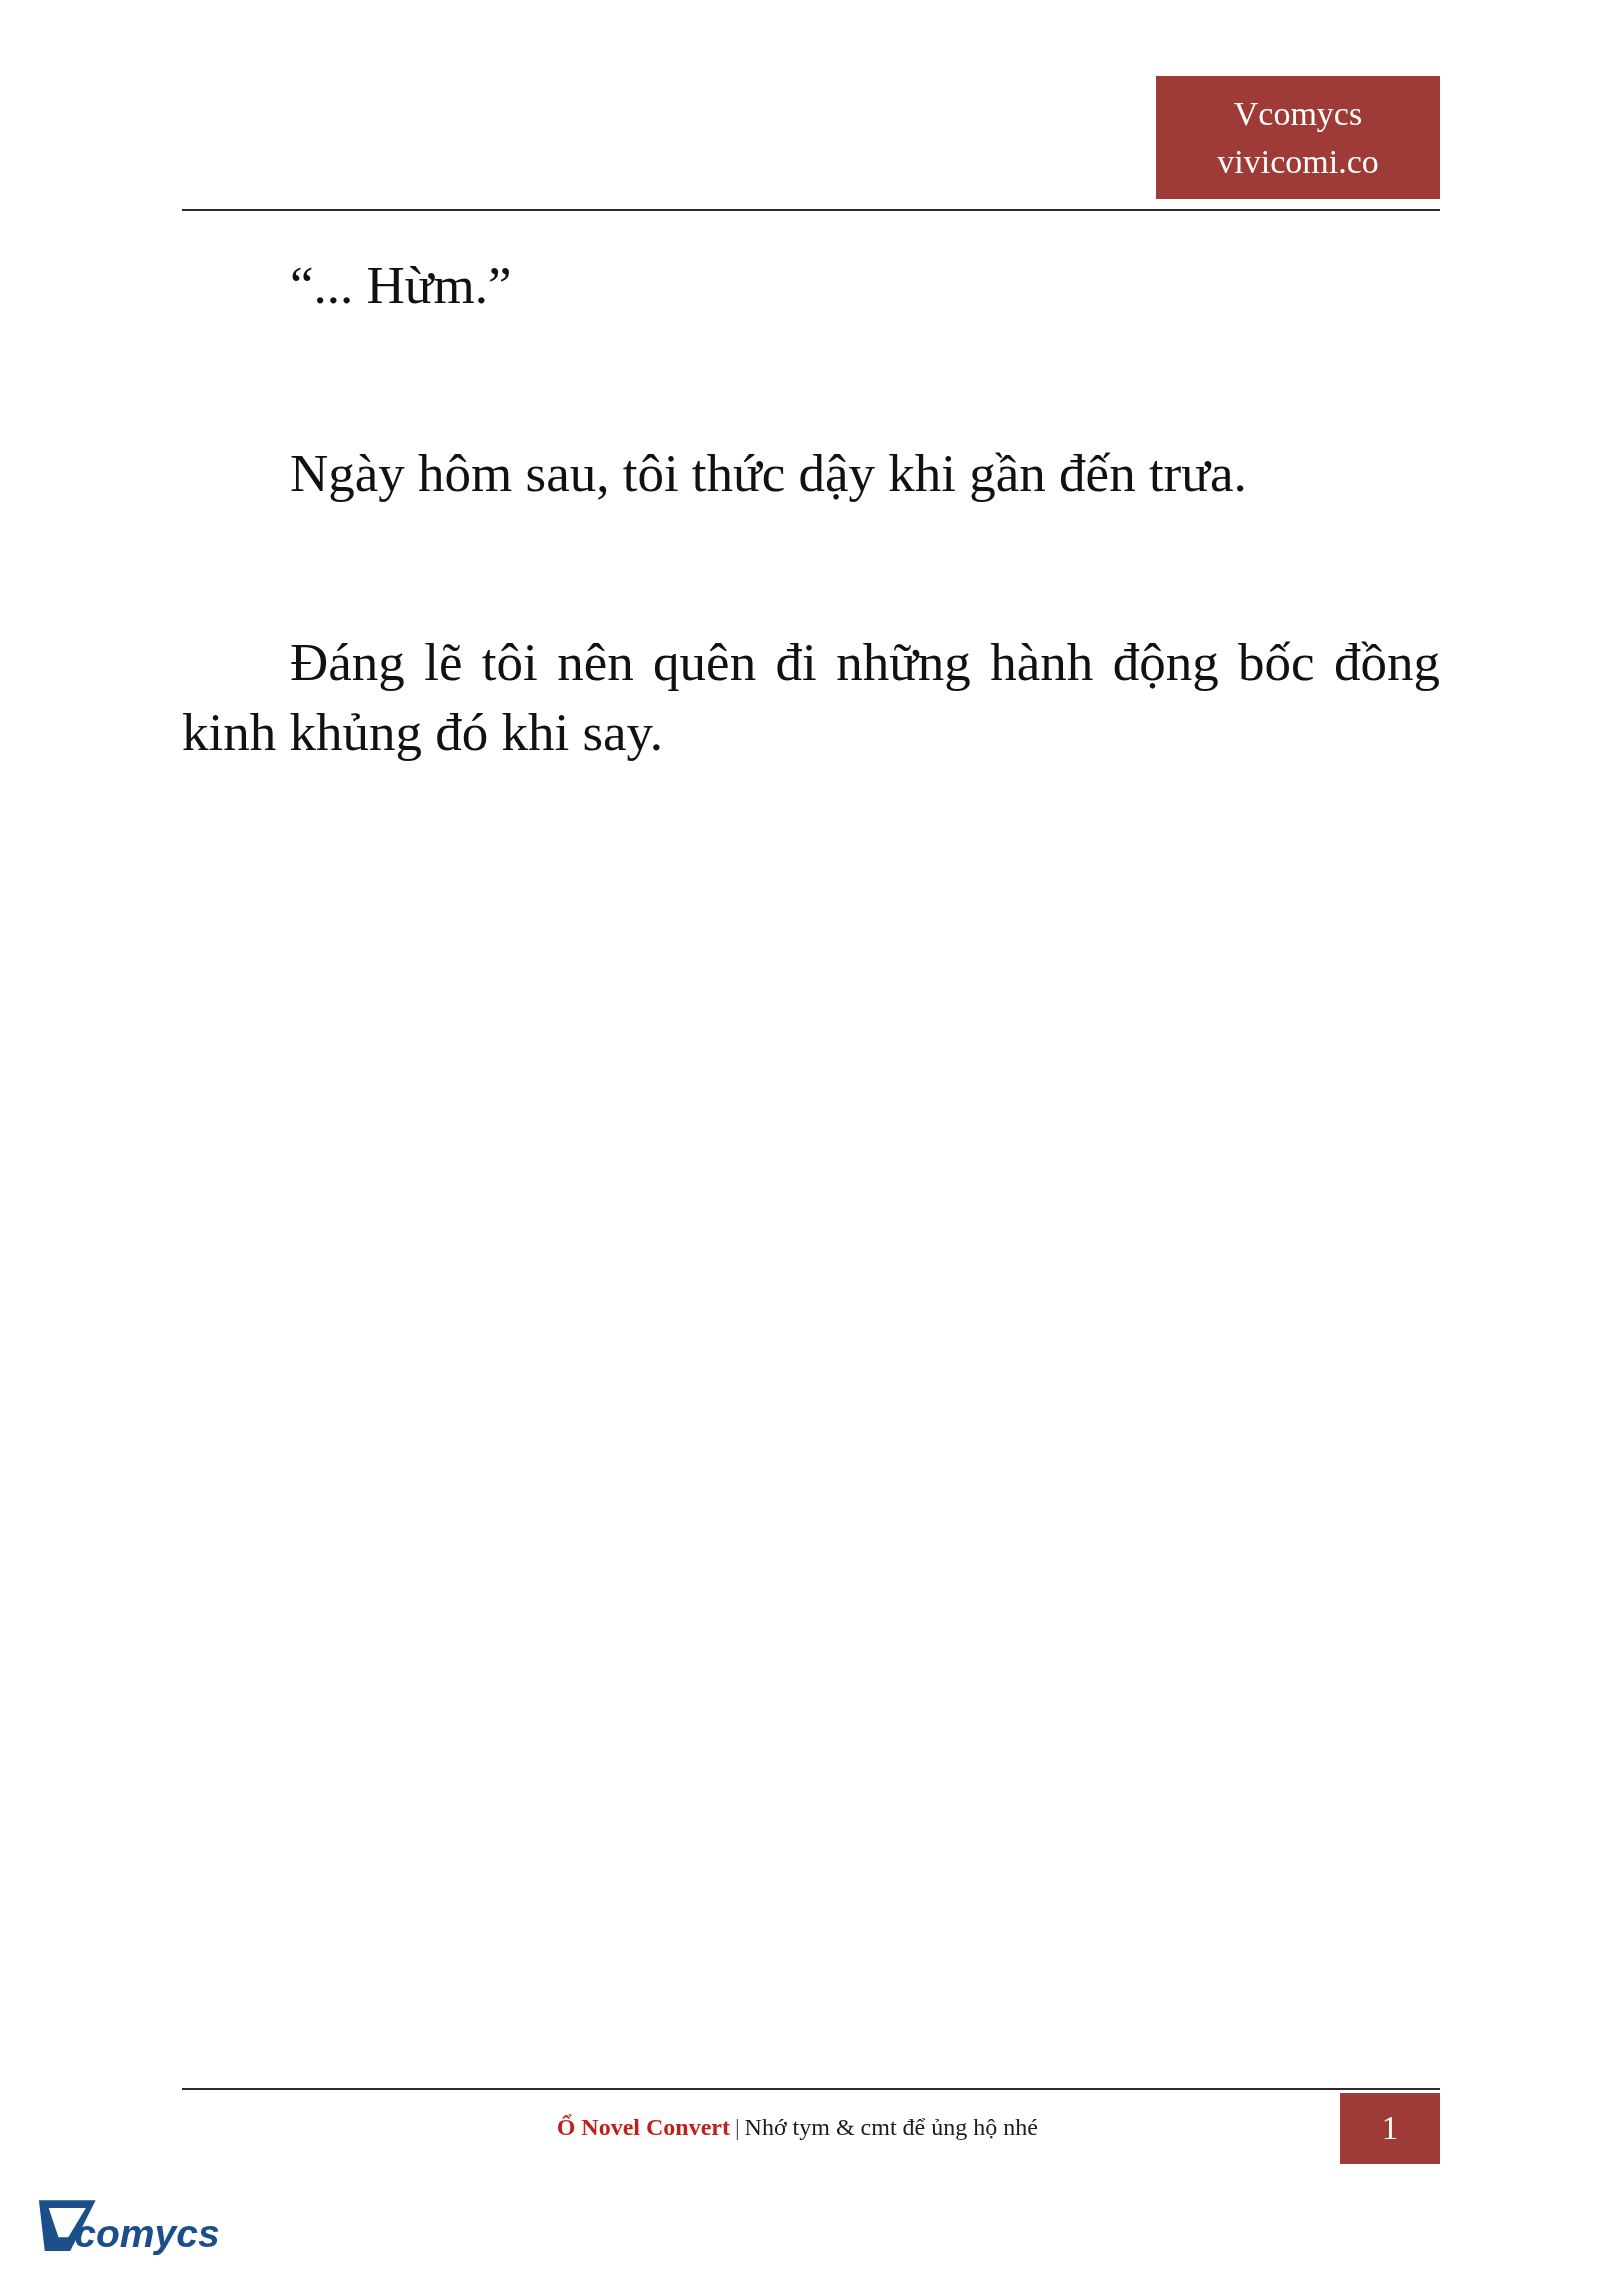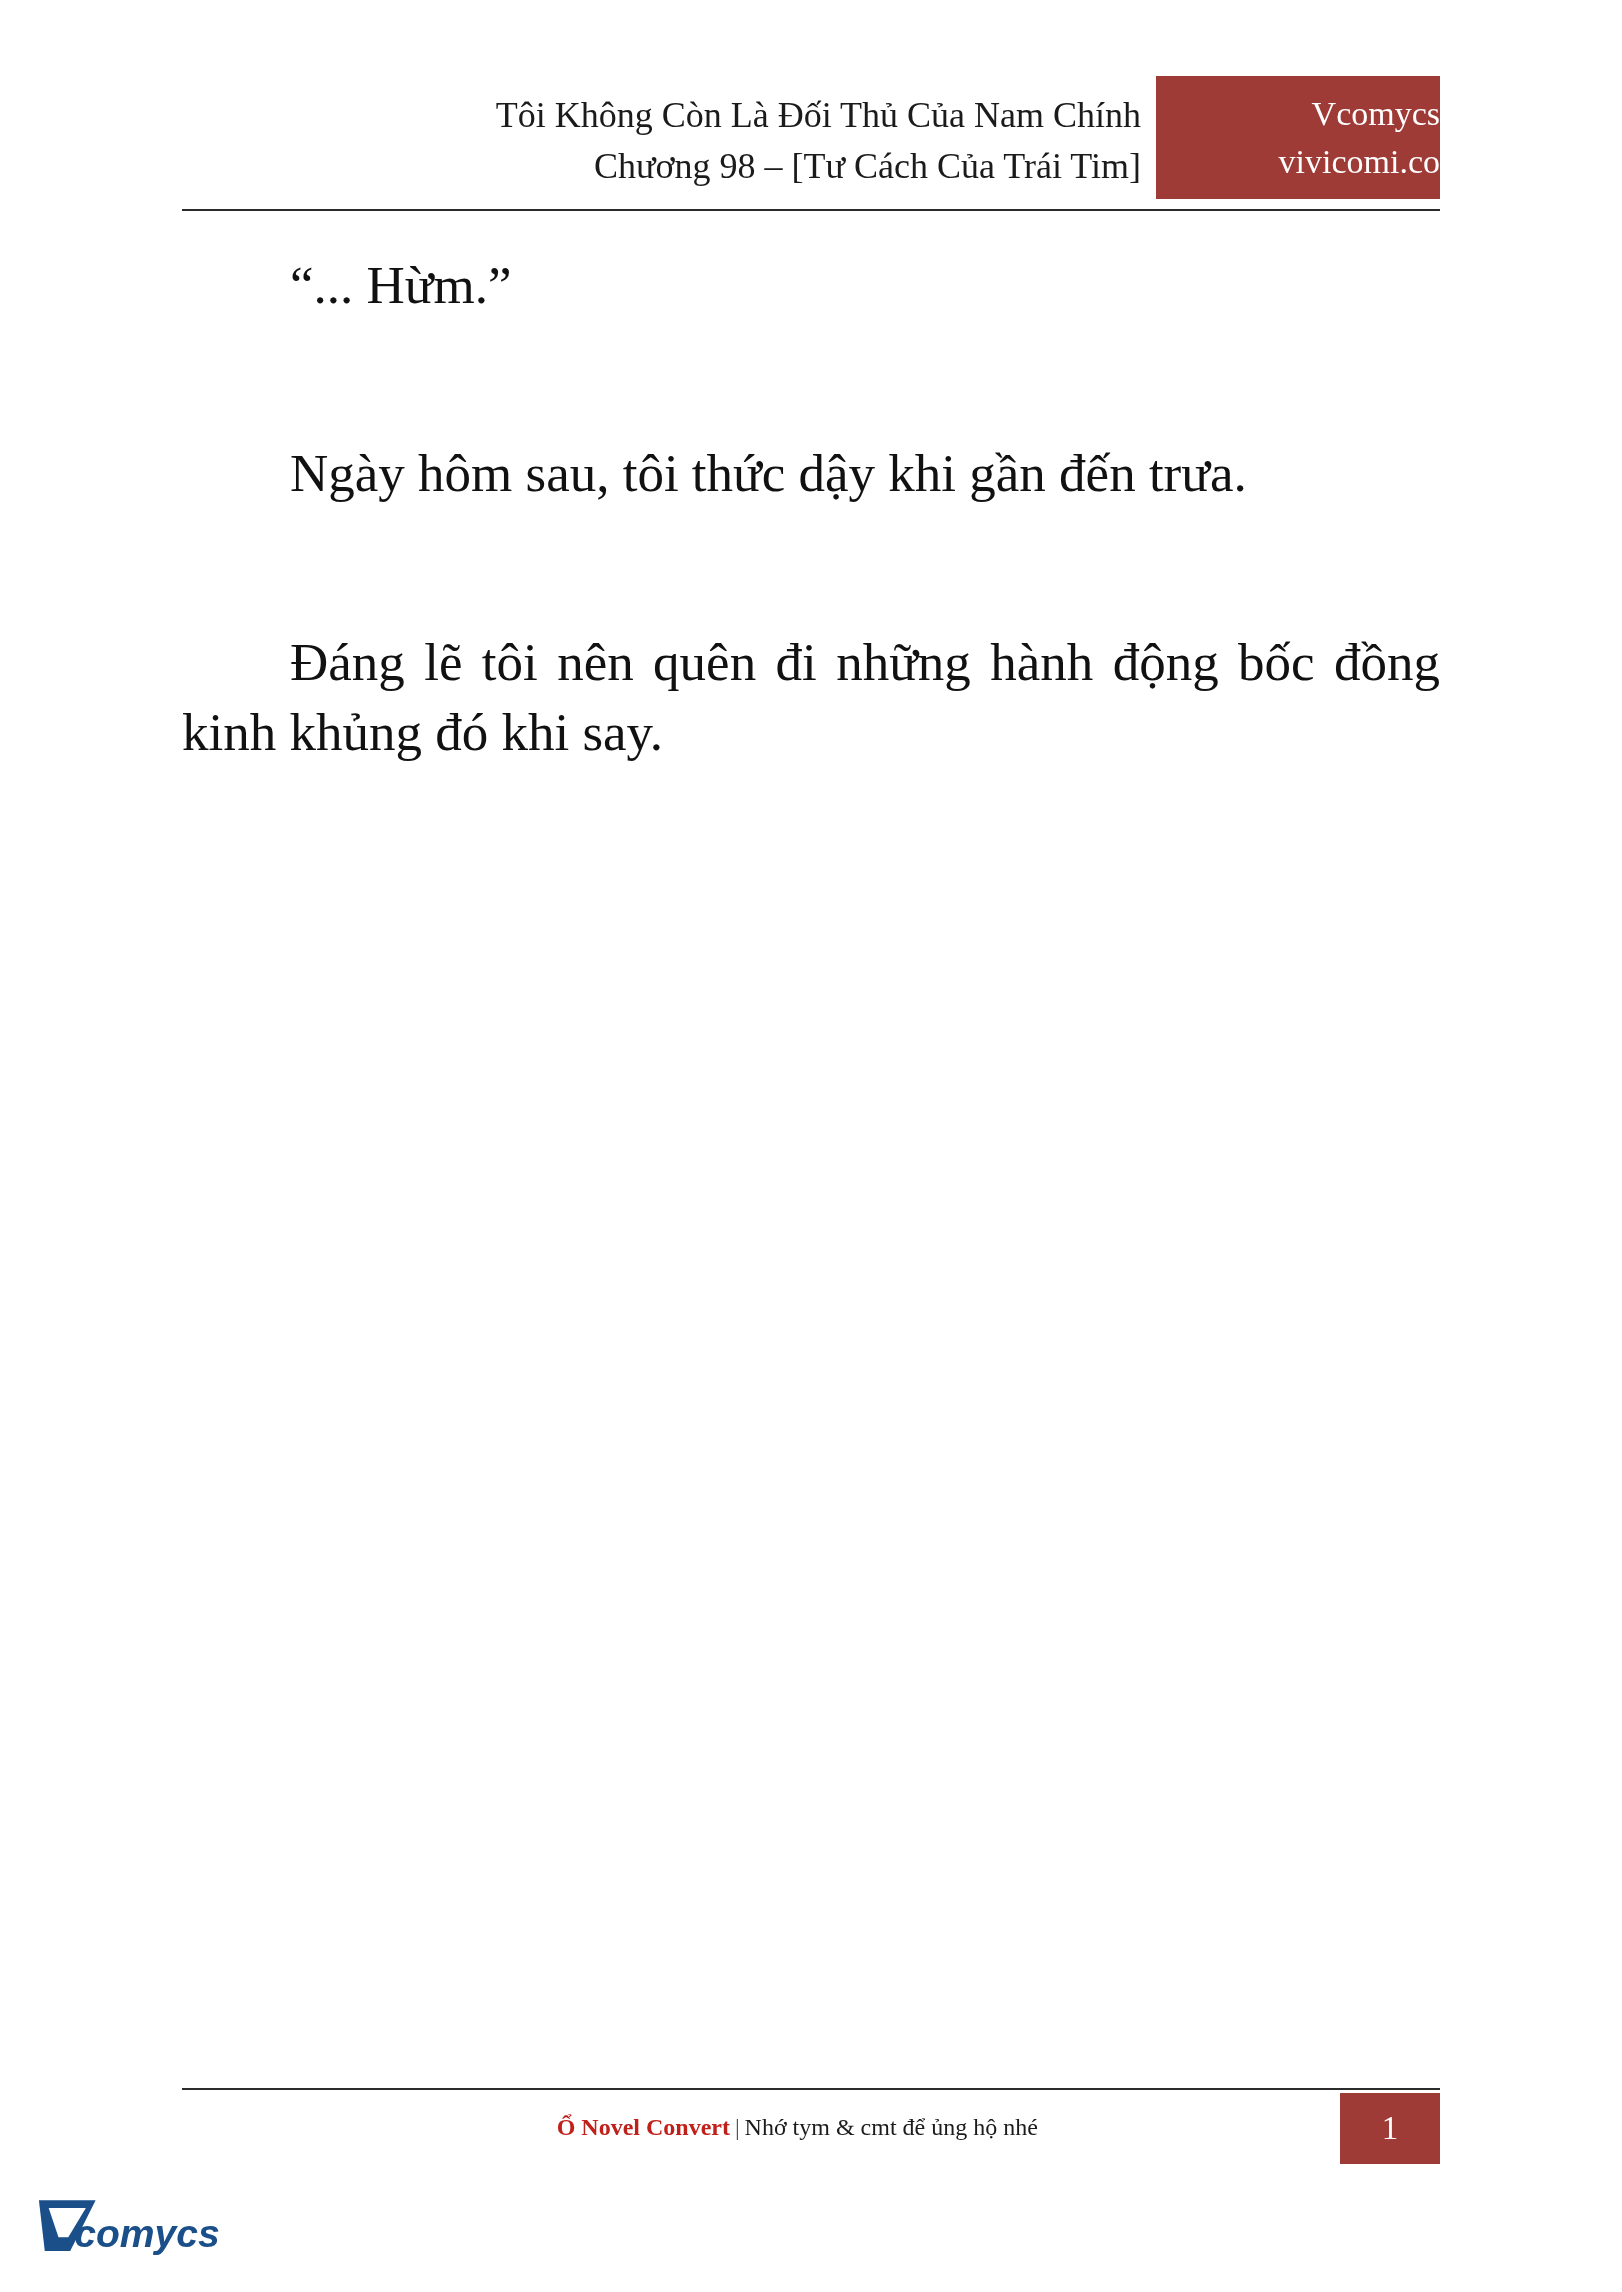--- a/index.html
+++ b/index.html
@@ -50,21 +50,21 @@
   .header-badge {
     position: absolute;
     right: 0px;
     top: 0px;
     width: 284px;
     height: 123px;
     background: #9e3b36;
     color: #ffffff;
     display: flex;
     flex-direction: column;
-    align-items: flex-end;
+    align-items: center;
     justify-content: center;
     line-height: 1.4;
   }
   .header-badge div {
     font-size: 34px;
     font-family: "Liberation Serif", serif;
   }
 
   
   .content {
@@ -145,24 +145,20 @@
     height: 73px;
   }
   .watermark svg { display: block; }
 </style>
 </head>
 <body>
 
 <div class="page">
 
   <div class="header">
-    <div class="header-titles">
-      <div class="header-title-line">Tôi Không Còn Là Đối Thủ Của Nam Chính</div>
-      <div class="header-title-line">Chương 98 – [Tư Cách Của Trái Tim]</div>
-    </div>
     <div class="header-badge">
       <div>Vcomycs</div>
       <div>vivicomi.co</div>
     </div>
   </div>
 
   <div class="content">
     <p class="para last-line-left">“... Hừm.”</p>
     <p class="para last-line-left">Ngày hôm sau, tôi thức dậy khi gần đến trưa.</p>
     <p class="para last-line-left">Đáng lẽ tôi nên quên đi những hành động bốc đồng kinh khủng đó khi say.</p>

